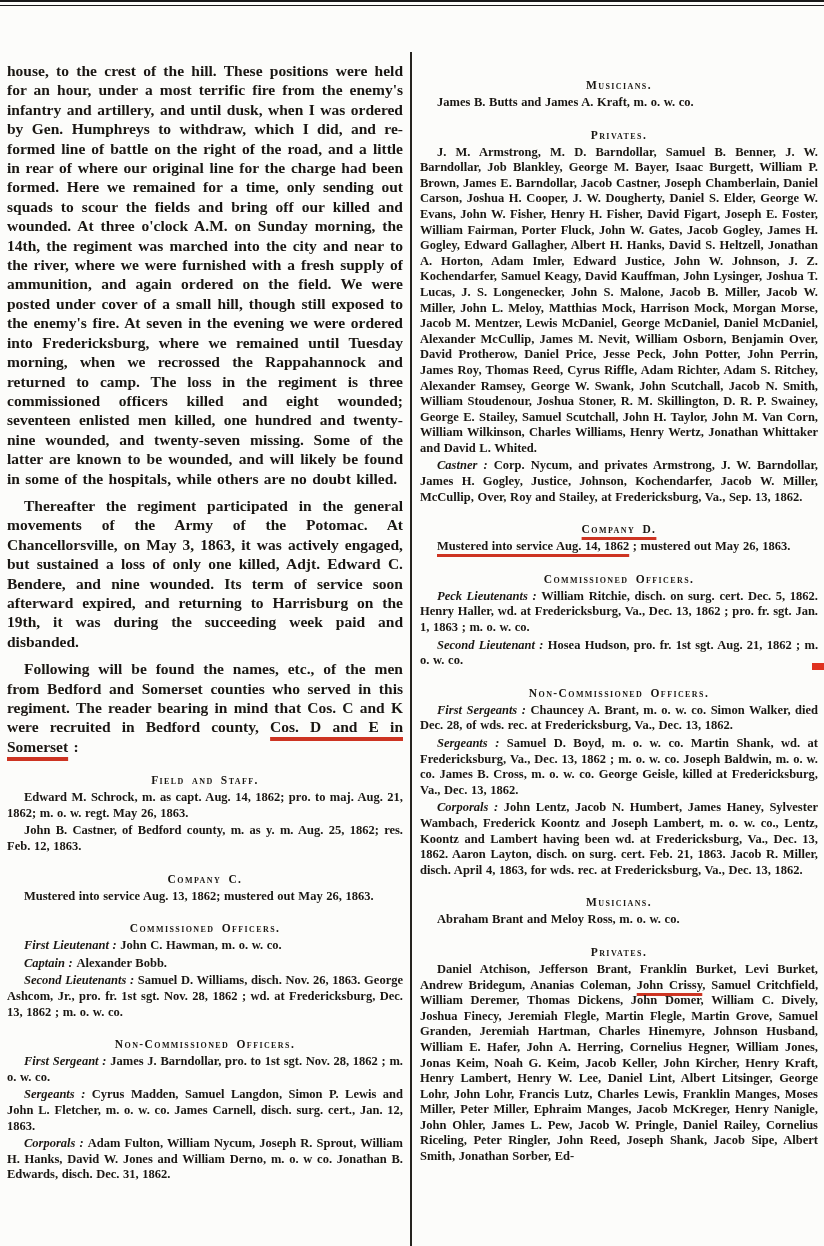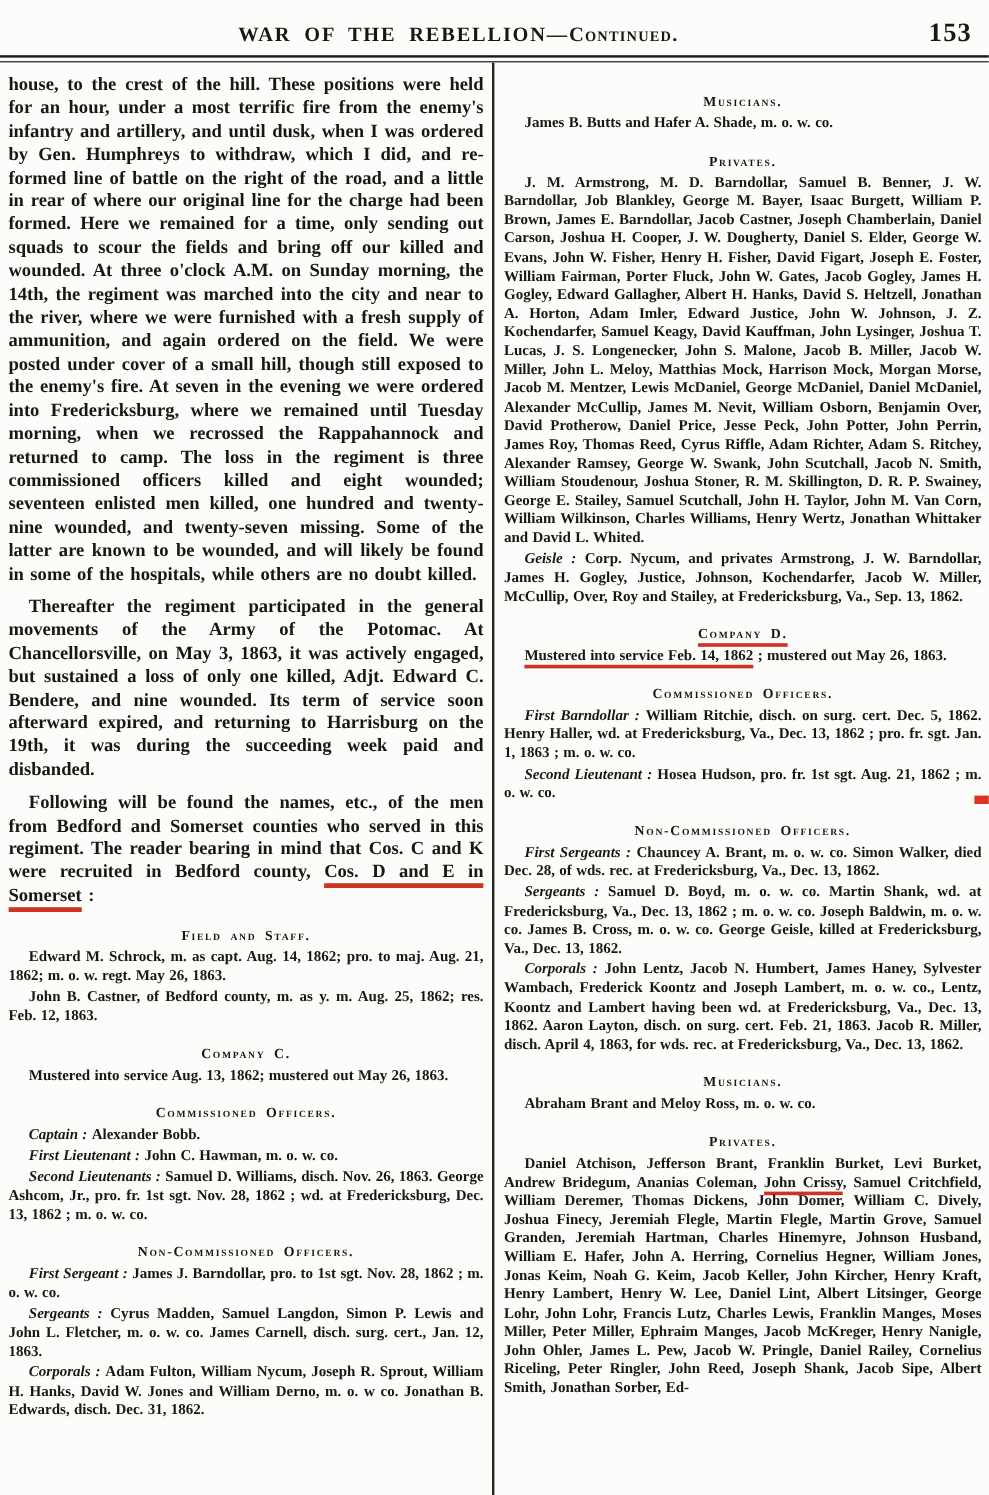--- a/index.html
+++ b/index.html
@@ -40,57 +40,51 @@
     text-underline-offset:4px;
   }
   .para.large .redline{text-decoration-thickness:3.5px;text-underline-offset:5px;}
   .heading .redline{text-decoration-thickness:3px;text-underline-offset:4px;}
   .red-mark{position:absolute;left:812px;top:663px;width:12px;height:7px;background:#df3220;}
 </style>
 </head>
 <body>
 
 <div class="page">
-  <header>
-    <div class="running-title">
-      <span>WAR OF THE REBELLION—</span><span class="sc">Continued.</span>
-    </div>
-    <div class="page-number">153</div>
-  </header>
   <div class="rule"></div>
   <div class="columns">
     <div class="col" id="col-left">
         <p class="para large"><span>house, to the crest of the hill. These positions were held for an hour, under a most terrific fire from the enemy's infantry and artillery, and until dusk, when I was ordered by Gen. Humphreys to withdraw, which I did, and re-formed line of battle on the right of the road, and a little in rear of where our original line for the charge had been formed. Here we remained for a time, only sending out squads to scour the fields and bring off our killed and wounded. At three o'clock A.M. on Sunday morning, the 14th, the regiment was marched into the city and near to the river, where we were furnished with a fresh supply of ammunition, and again ordered on the field. We were posted under cover of a small hill, though still exposed to the enemy's fire. At seven in the evening we were ordered into Fredericksburg, where we remained until Tuesday morning, when we recrossed the Rappahannock and returned to camp. The loss in the regiment is three commissioned officers killed and eight wounded; seventeen enlisted men killed, one hundred and twenty-nine wounded, and twenty-seven missing. Some of the latter are known to be wounded, and will likely be found in some of the hospitals, while others are no doubt killed.</span></p>
         <p class="para large indent"><span>Thereafter the regiment participated in the general movements of the Army of the Potomac. At Chancellorsville, on May 3, 1863, it was actively engaged, but sustained a loss of only one killed, Adjt. Edward C. Bendere, and nine wounded. Its term of service soon afterward expired, and returning to Harrisburg on the 19th, it was during the succeeding week paid and disbanded.</span></p>
         <p class="para large indent"><span>Following will be found the names, etc., of the men from Bedford and Somerset counties who served in this regiment. The reader bearing in mind that Cos. C and K were recruited in Bedford county, </span><span class="redline">Cos. D and E in Somerset</span><span> :</span></p>
         <h3 class="heading"><span>Field and Staff.</span></h3>
         <p class="para small indent"><span>Edward M. Schrock, m. as capt. Aug. 14, 1862; pro. to maj. Aug. 21, 1862; m. o. w. regt. May 26, 1863.</span></p>
         <p class="para small indent"><span>John B. Castner, of Bedford county, m. as y. m. Aug. 25, 1862; res. Feb. 12, 1863.</span></p>
         <h3 class="heading"><span>Company C.</span></h3>
         <p class="para small indent"><span>Mustered into service Aug. 13, 1862; mustered out May 26, 1863.</span></p>
         <h3 class="heading"><span>Commissioned Officers.</span></h3>
+        <p class="para small indent"><span class="it">First Lieutenant : </span><span>John C. Hawman, m. o. w. co.</span></p>
         <p class="para small indent"><span class="it">Captain : </span><span>Alexander Bobb.</span></p>
-        <p class="para small indent"><span class="it">First Lieutenant : </span><span>John C. Hawman, m. o. w. co.</span></p>
         <p class="para small indent"><span class="it">Second Lieutenants : </span><span>Samuel D. Williams, disch. Nov. 26, 1863. George Ashcom, Jr., pro. fr. 1st sgt. Nov. 28, 1862 ; wd. at Fredericksburg, Dec. 13, 1862 ; m. o. w. co.</span></p>
         <h3 class="heading"><span>Non-Commissioned Officers.</span></h3>
         <p class="para small indent"><span class="it">First Sergeant : </span><span>James J. Barndollar, pro. to 1st sgt. Nov. 28, 1862 ; m. o. w. co.</span></p>
         <p class="para small indent"><span class="it">Sergeants : </span><span>Cyrus Madden, Samuel Langdon, Simon P. Lewis and John L. Fletcher, m. o. w. co. James Carnell, disch. surg. cert., Jan. 12, 1863.</span></p>
         <p class="para small indent"><span class="it">Corporals : </span><span>Adam Fulton, William Nycum, Joseph R. Sprout, William H. Hanks, David W. Jones and William Derno, m. o. w co. Jonathan B. Edwards, disch. Dec. 31, 1862.</span></p>
       </div>
     <div class="divider"></div>
     <div class="col" id="col-right">
         <h3 class="heading"><span>Musicians.</span></h3>
-        <p class="para small indent"><span>James B. Butts and Hafer A. Shade, m. o. w. co.</span></p>
+        <p class="para small indent"><span>James B. Butts and James A. Kraft, m. o. w. co.</span></p>
         <h3 class="heading"><span>Privates.</span></h3>
         <p class="para small indent"><span>J. M. Armstrong, M. D. Barndollar, Samuel B. Benner, J. W. Barndollar, Job Blankley, George M. Bayer, Isaac Burgett, William P. Brown, James E. Barndollar, Jacob Castner, Joseph Chamberlain, Daniel Carson, Joshua H. Cooper, J. W. Dougherty, Daniel S. Elder, George W. Evans, John W. Fisher, Henry H. Fisher, David Figart, Joseph E. Foster, William Fairman, Porter Fluck, John W. Gates, Jacob Gogley, James H. Gogley, Edward Gallagher, Albert H. Hanks, David S. Heltzell, Jonathan A. Horton, Adam Imler, Edward Justice, John W. Johnson, J. Z. Kochendarfer, Samuel Keagy, David Kauffman, John Lysinger, Joshua T. Lucas, J. S. Longenecker, John S. Malone, Jacob B. Miller, Jacob W. Miller, John L. Meloy, Matthias Mock, Harrison Mock, Morgan Morse, Jacob M. Mentzer, Lewis McDaniel, George McDaniel, Daniel McDaniel, Alexander McCullip, James M. Nevit, William Osborn, Benjamin Over, David Protherow, Daniel Price, Jesse Peck, John Potter, John Perrin, James Roy, Thomas Reed, Cyrus Riffle, Adam Richter, Adam S. Ritchey, Alexander Ramsey, George W. Swank, John Scutchall, Jacob N. Smith, William Stoudenour, Joshua Stoner, R. M. Skillington, D. R. P. Swainey, George E. Stailey, Samuel Scutchall, John H. Taylor, John M. Van Corn, William Wilkinson, Charles Williams, Henry Wertz, Jonathan Whittaker and David L. Whited.</span></p>
-        <p class="para small indent"><span class="it">Geisle : </span><span>Corp. Nycum, and privates Armstrong, J. W. Barndollar, James H. Gogley, Justice, Johnson, Kochendarfer, Jacob W. Miller, McCullip, Over, Roy and Stailey, at Fredericksburg, Va., Sep. 13, 1862.</span></p>
+        <p class="para small indent"><span class="it">Castner : </span><span>Corp. Nycum, and privates Armstrong, J. W. Barndollar, James H. Gogley, Justice, Johnson, Kochendarfer, Jacob W. Miller, McCullip, Over, Roy and Stailey, at Fredericksburg, Va., Sep. 13, 1862.</span></p>
         <h3 class="heading"><span class="redline">Company D.</span></h3>
-        <p class="para small indent"><span class="redline">Mustered into service Feb. 14, 1862</span><span> ; mustered out May 26, 1863.</span></p>
+        <p class="para small indent"><span class="redline">Mustered into service Aug. 14, 1862</span><span> ; mustered out May 26, 1863.</span></p>
         <h3 class="heading"><span>Commissioned Officers.</span></h3>
-        <p class="para small indent"><span class="it">First Barndollar : </span><span>William Ritchie, disch. on surg. cert. Dec. 5, 1862. Henry Haller, wd. at Fredericksburg, Va., Dec. 13, 1862 ; pro. fr. sgt. Jan. 1, 1863 ; m. o. w. co.</span></p>
+        <p class="para small indent"><span class="it">Peck Lieutenants : </span><span>William Ritchie, disch. on surg. cert. Dec. 5, 1862. Henry Haller, wd. at Fredericksburg, Va., Dec. 13, 1862 ; pro. fr. sgt. Jan. 1, 1863 ; m. o. w. co.</span></p>
         <p class="para small indent"><span class="it">Second Lieutenant : </span><span>Hosea Hudson, pro. fr. 1st sgt. Aug. 21, 1862 ; m. o. w. co.</span></p>
         <h3 class="heading"><span>Non-Commissioned Officers.</span></h3>
         <p class="para small indent"><span class="it">First Sergeants : </span><span>Chauncey A. Brant, m. o. w. co. Simon Walker, died Dec. 28, of wds. rec. at Fredericksburg, Va., Dec. 13, 1862.</span></p>
         <p class="para small indent"><span class="it">Sergeants : </span><span>Samuel D. Boyd, m. o. w. co. Martin Shank, wd. at Fredericksburg, Va., Dec. 13, 1862 ; m. o. w. co. Joseph Baldwin, m. o. w. co. James B. Cross, m. o. w. co. George Geisle, killed at Fredericksburg, Va., Dec. 13, 1862.</span></p>
         <p class="para small indent"><span class="it">Corporals : </span><span>John Lentz, Jacob N. Humbert, James Haney, Sylvester Wambach, Frederick Koontz and Joseph Lambert, m. o. w. co., Lentz, Koontz and Lambert having been wd. at Fredericksburg, Va., Dec. 13, 1862. Aaron Layton, disch. on surg. cert. Feb. 21, 1863. Jacob R. Miller, disch. April 4, 1863, for wds. rec. at Fredericksburg, Va., Dec. 13, 1862.</span></p>
         <h3 class="heading"><span>Musicians.</span></h3>
         <p class="para small indent"><span>Abraham Brant and Meloy Ross, m. o. w. co.</span></p>
         <h3 class="heading"><span>Privates.</span></h3>
         <p class="para small indent"><span>Daniel Atchison, Jefferson Brant, Franklin Burket, Levi Burket, Andrew Bridegum, Ananias Coleman, </span><span class="redline">John Crissy</span><span>, Samuel Critchfield, William Deremer, Thomas Dickens, John Domer, William C. Dively, Joshua Finecy, Jeremiah Flegle, Martin Flegle, Martin Grove, Samuel Granden, Jeremiah Hartman, Charles Hinemyre, Johnson Husband, William E. Hafer, John A. Herring, Cornelius Hegner, William Jones, Jonas Keim, Noah G. Keim, Jacob Keller, John Kircher, Henry Kraft, Henry Lambert, Henry W. Lee, Daniel Lint, Albert Litsinger, George Lohr, John Lohr, Francis Lutz, Charles Lewis, Franklin Manges, Moses Miller, Peter Miller, Ephraim Manges, Jacob McKreger, Henry Nanigle, John Ohler, James L. Pew, Jacob W. Pringle, Daniel Railey, Cornelius Riceling, Peter Ringler, John Reed, Joseph Shank, Jacob Sipe, Albert Smith, Jonathan Sorber, Ed-</span></p>
       </div>

